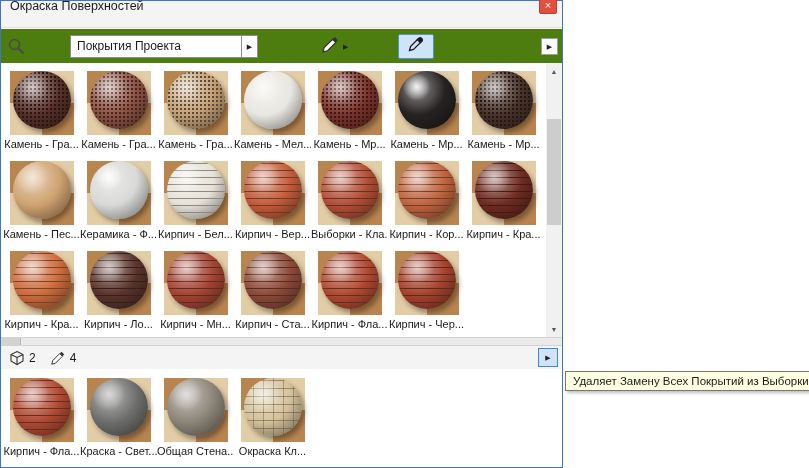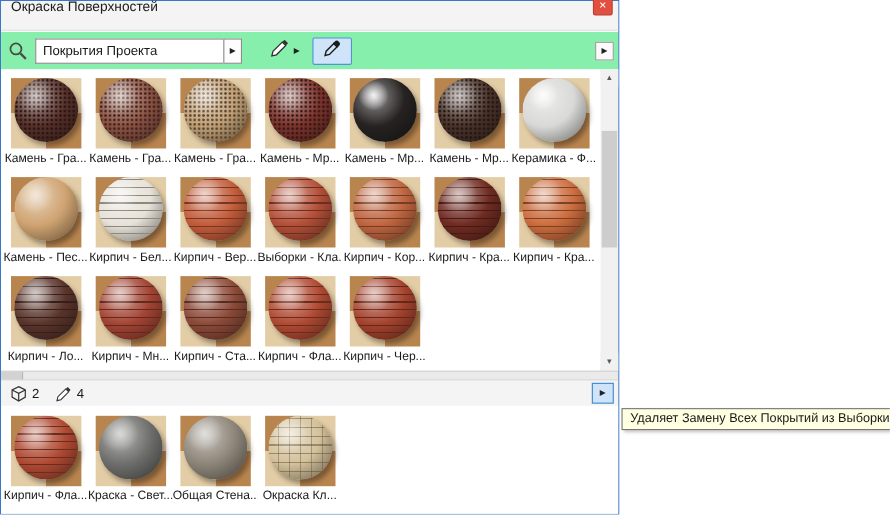--- a/index.html
+++ b/index.html
@@ -10,22 +10,22 @@
             border:1px solid #3b77c5; background:#fff; }
 
   
   .titlebar { position:absolute; left:0; top:0; width:561px; height:27px; background:#f4f4f4;
               border-bottom:1px solid #e2e2e2; display:flex; align-items:center; padding:0 5px 16px 9px; }
   .title { font-size:12.5px; color:#1c1c1c; flex:1; }
   .close-btn { width:18px; height:16px; background:#e04f3f; border:1px solid #bf3d2e; border-radius:2px;
                color:#fff; font-size:11px; line-height:13px; text-align:center; cursor:default; }
 
   
-  .toolbar { position:absolute; left:0; top:28px; width:561px; height:34px; background:#86efac;
-             display:flex; align-items:center; padding:0 3px 0 6px; }
+  .toolbar { position:absolute; left:0; top:28px; width:561px; height:34px; background:#4d7c0f;
+             display:flex; align-items:center; padding:0 3px 0 6px;gap:38px; }
   .icon-search { width:19px; height:19px; display:inline-flex; }
   .combo { display:flex; height:23px; margin-left:6px; }
   .combo-input { width:171px; height:23px; border:1px solid #8c8c8c; border-right:none; padding:0 6px;
                  font-size:12px; font-family:"Liberation Sans", sans-serif; color:#1a1a1a; background:#fff; }
   .combo-drop { width:17px; height:23px; border:1px solid #8c8c8c; background:#fdfdfd;
                 display:flex; align-items:center; justify-content:center; }
   .tri { font-size:7px; color:#222; line-height:1; }
   .tool-btn { margin-left:22px; height:26px; display:flex; align-items:center; gap:3px; padding:0 3px; }
   .eyedropper-btn { margin-left:9px; width:36px; height:25px; background:#cfe4f8; border:1px solid #4f94d6;
                     border-radius:2px; display:flex; align-items:center; justify-content:center; }
@@ -137,47 +137,53 @@
           <div class="cell-label">Камень - Гра...</div>
         </div>
         <div class="cell">
           <div class="thumb">
             <div class="sphere" style="background: radial-gradient(circle at 32% 27%, rgba(255, 255, 255, 0.5) 0%, rgba(255, 255, 255, 0) 30%) 0% 0% / 100% 100%, radial-gradient(rgb(88, 72, 53) 0.9px, rgba(0, 0, 0, 0) 1.4px) 0% 0% / 4px 4px, radial-gradient(circle at 35% 30%, rgb(226, 208, 187) 0%, rgb(196, 161, 118) 48%, rgb(98, 81, 59) 96%) 0% 0% / 100% 100%;"></div>
           </div>
           <div class="cell-label">Камень - Гра...</div>
         </div>
         <div class="cell">
           <div class="thumb">
+            <div class="sphere" style="background: radial-gradient(circle at 32% 27%, rgba(255, 255, 255, 0.5) 0%, rgba(255, 255, 255, 0) 30%) 0% 0% / 100% 100%, radial-gradient(circle at 35% 30%, rgb(244, 243, 240) 0%, rgb(233, 231, 225) 48%, rgb(117, 116, 113) 96%) 0% 0% / 100% 100%;"></div>
+          </div>
+          <div class="cell-label">Камень - Мел...</div>
+        </div>
+        <div class="cell">
+          <div class="thumb">
             <div class="sphere" style="background: radial-gradient(circle at 32% 27%, rgba(255, 255, 255, 0.5) 0%, rgba(255, 255, 255, 0) 30%) 0% 0% / 100% 100%, radial-gradient(rgb(56, 23, 20) 0.9px, rgba(0, 0, 0, 0) 1.4px) 0% 0% / 4px 4px, radial-gradient(circle at 35% 30%, rgb(190, 154, 150) 0%, rgb(124, 52, 44) 48%, rgb(62, 26, 22) 96%) 0% 0% / 100% 100%;"></div>
           </div>
           <div class="cell-label">Камень - Мр...</div>
         </div>
         <div class="cell">
           <div class="thumb">
             <div class="sphere" style="background: radial-gradient(circle at 32% 27%, rgba(255, 255, 255, 0.9) 0%, rgba(255, 255, 255, 0) 24%) 0% 0% / 100% 100%, radial-gradient(circle at 35% 30%, rgb(147, 145, 145) 0%, rgb(38, 34, 34) 48%, rgb(19, 17, 17) 96%) 0% 0% / 100% 100%;"></div>
           </div>
           <div class="cell-label">Камень - Мр...</div>
         </div>
         <div class="cell">
           <div class="thumb">
             <div class="sphere" style="background: radial-gradient(circle at 32% 27%, rgba(255, 255, 255, 0.5) 0%, rgba(255, 255, 255, 0) 30%) 0% 0% / 100% 100%, radial-gradient(rgb(33, 23, 19) 0.9px, rgba(0, 0, 0, 0) 1.4px) 0% 0% / 4px 4px, radial-gradient(circle at 35% 30%, rgb(165, 153, 149) 0%, rgb(74, 51, 42) 48%, rgb(37, 26, 21) 96%) 0% 0% / 100% 100%;"></div>
           </div>
           <div class="cell-label">Камень - Мр...</div>
         </div>
         <div class="cell">
           <div class="thumb">
+            <div class="sphere" style="background: radial-gradient(circle at 32% 27%, rgba(255, 255, 255, 0.5) 0%, rgba(255, 255, 255, 0) 30%) 0% 0% / 100% 100%, radial-gradient(circle at 35% 30%, rgb(231, 209, 184) 0%, rgb(207, 163, 113) 48%, rgb(104, 82, 57) 96%) 0% 0% / 100% 100%;"></div>
+          </div>
+          <div class="cell-label">Камень - Пес...</div>
+        </div>
+        <div class="cell">
+          <div class="thumb">
             <div class="sphere" style="background: radial-gradient(circle at 32% 27%, rgba(255, 255, 255, 0.9) 0%, rgba(255, 255, 255, 0) 24%) 0% 0% / 100% 100%, radial-gradient(circle at 35% 30%, rgb(236, 236, 235) 0%, rgb(217, 217, 215) 48%, rgb(109, 109, 108) 96%) 0% 0% / 100% 100%;"></div>
           </div>
           <div class="cell-label">Керамика - Ф...</div>
-        </div>
-        <div class="cell">
-          <div class="thumb">
-            <div class="sphere" style="background: radial-gradient(circle at 32% 27%, rgba(255, 255, 255, 0.5) 0%, rgba(255, 255, 255, 0) 30%) 0% 0% / 100% 100%, radial-gradient(circle at 35% 30%, rgb(231, 209, 184) 0%, rgb(207, 163, 113) 48%, rgb(104, 82, 57) 96%) 0% 0% / 100% 100%;"></div>
-          </div>
-          <div class="cell-label">Камень - Пес...</div>
         </div>
         <div class="cell">
           <div class="thumb">
             <div class="sphere" style="background: radial-gradient(circle at 32% 27%, rgba(255, 255, 255, 0.5) 0%, rgba(255, 255, 255, 0) 30%) 0% 0% / 100% 100%, repeating-linear-gradient(0deg, rgba(0, 0, 0, 0) 0px, rgba(0, 0, 0, 0) 6px, rgb(139, 136, 130) 6px, rgb(139, 136, 130) 7px) 0% 0% / 100% 100%, radial-gradient(circle at 35% 30%, rgb(243, 241, 236) 0%, rgb(231, 226, 216) 48%, rgb(116, 113, 108) 96%) 0% 0% / 100% 100%;"></div>
           </div>
           <div class="cell-label">Кирпич - Бел...</div>
         </div>
         <div class="cell">
           <div class="thumb">
             <div class="sphere" style="background: radial-gradient(circle at 32% 27%, rgba(255, 255, 255, 0.5) 0%, rgba(255, 255, 255, 0) 30%) 0% 0% / 100% 100%, repeating-linear-gradient(0deg, rgba(0, 0, 0, 0) 0px, rgba(0, 0, 0, 0) 6px, rgb(116, 55, 35) 6px, rgb(116, 55, 35) 7px) 0% 0% / 100% 100%, radial-gradient(circle at 35% 30%, rgb(225, 174, 157) 0%, rgb(194, 92, 58) 48%, rgb(97, 46, 29) 96%) 0% 0% / 100% 100%;"></div>

